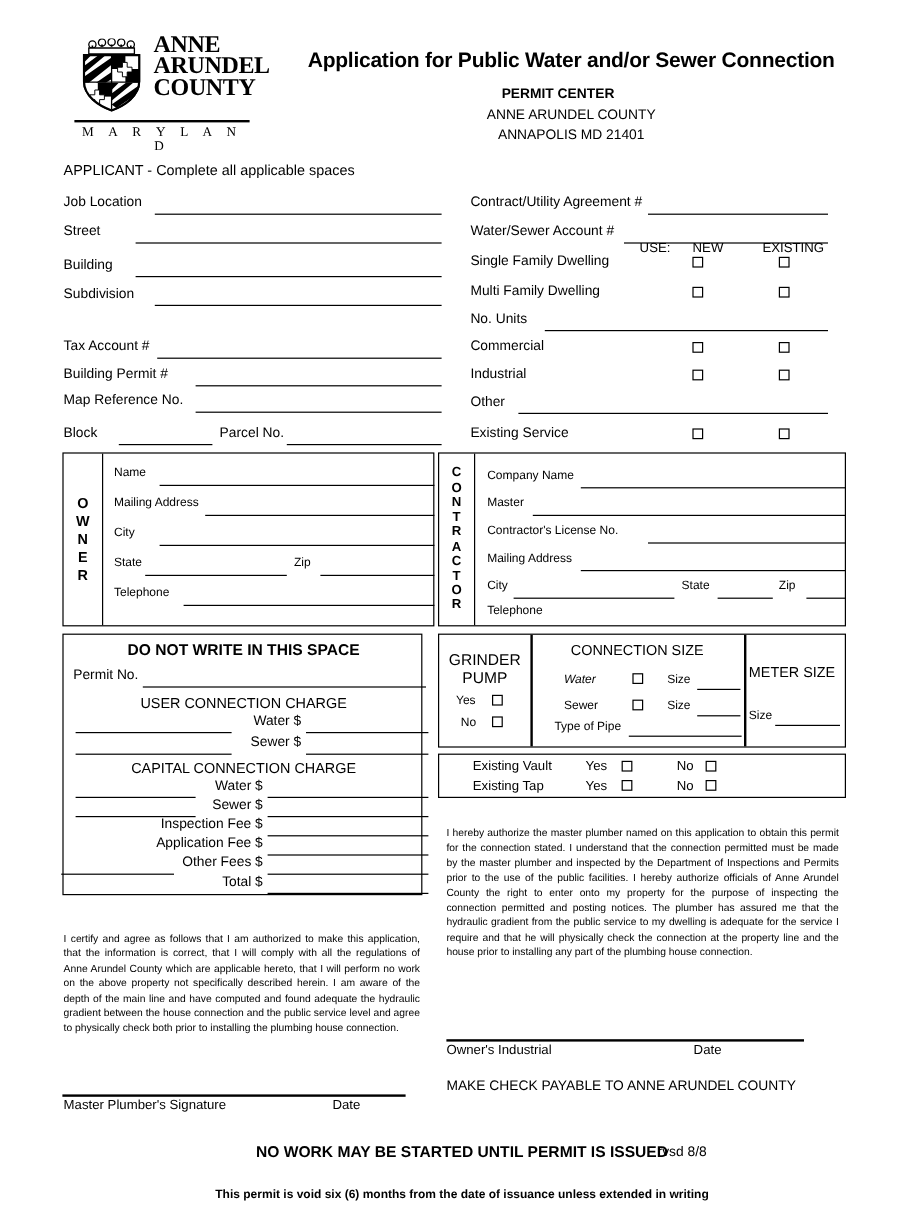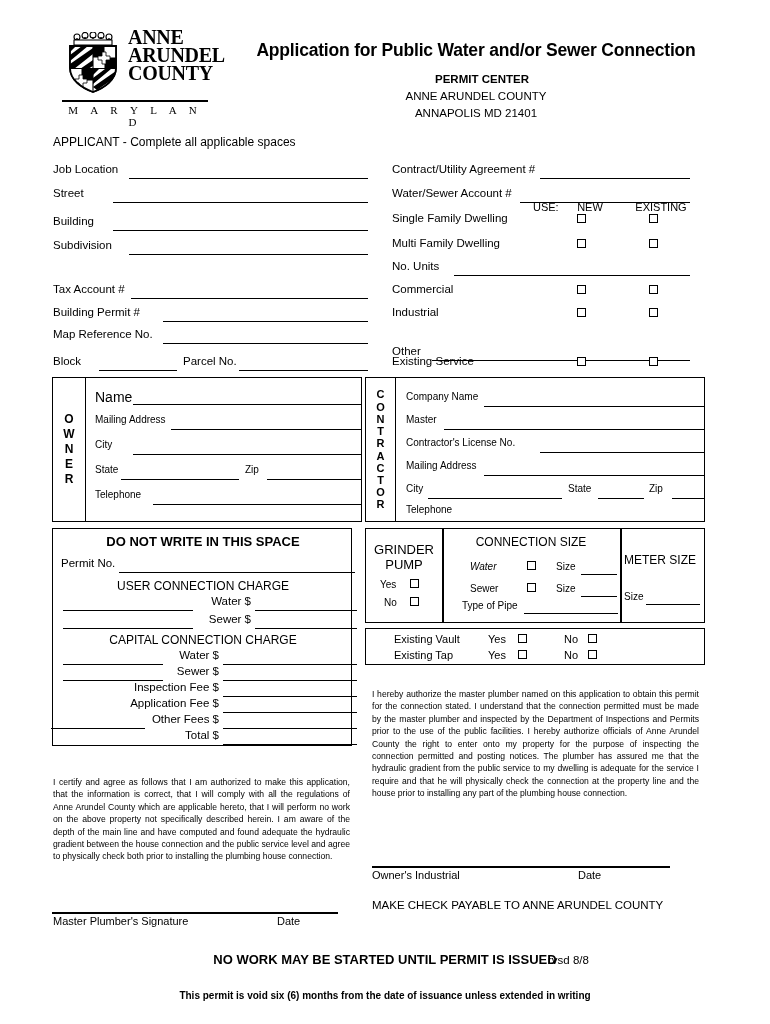--- a/index.html
+++ b/index.html
@@ -29,21 +29,21 @@
     position:absolute; left:0; top:76px; width:146px;
     text-align:center;
     font-family:"Liberation Serif", serif;
     font-size:11px; letter-spacing:5px;
   }
   .title {
     position:absolute; left:226px; top:40px; width:500px;
     font-size:17.5px; font-weight:bold; text-align:center;
     letter-spacing:-0.2px;
   }
-  .sub1 { position:absolute; left:232px; top:73px; width:500px; text-align:center; font-size:11.5px; font-weight:bold; }
+  .sub1 { position:absolute; left:215px; top:73px; width:500px; text-align:center; font-size:11.5px; font-weight:bold; }
   .sub2 { position:absolute; left:226px; top:90px; width:500px; text-align:center; font-size:11.5px; }
   .sub3 { position:absolute; left:226px; top:107px; width:500px; text-align:center; font-size:11.5px; }
 
   .applicant-note { position:absolute; left:53px; top:135px; font-size:12px; }
 
   
   .frow { position:absolute; font-size:11.5px; height:17px; }
   .flabel { position:absolute; left:0; top:0; white-space:nowrap; }
   .fline { position:absolute; bottom:1px; border-bottom:1.4px solid #000; height:1px; }
 
@@ -230,41 +230,41 @@
   <div class="frow" style="left:392px; top:283px; width:298px;">
     <span class="flabel">Commercial</span>
     <span class="cb" style="left:185px; top:2px;"></span>
     <span class="cb" style="left:257px; top:2px;"></span>
   </div>
   <div class="frow" style="left:392px; top:306px; width:298px;">
     <span class="flabel">Industrial</span>
     <span class="cb" style="left:185px; top:2px;"></span>
     <span class="cb" style="left:257px; top:2px;"></span>
   </div>
-  <div class="frow" style="left:392px; top:329px; width:298px;margin-top:16px;">
+  <div class="frow" style="left:392px; top:329px; width:298px;">
     <span class="flabel">Other</span>
     <span class="fline" style="left:40px; right:0;"></span>
   </div>
   <div class="frow" style="left:392px; top:355px; width:298px;">
     <span class="flabel">Existing Service</span>
     <span class="cb" style="left:185px; top:2px;"></span>
     <span class="cb" style="left:257px; top:2px;"></span>
   </div>
 
   <div class="box" style="left:52px; top:377px; width:310px; height:145px;">
     <div class="vlabel" style="left:0;">
       <span>O</span>
       <span>W</span>
       <span>N</span>
       <span>E</span>
       <span>R</span>
     </div>
 
     <div class="frow" style="left:42px; top:11px; width:262px;">
-      <span class="flabel" style="font-size:14px;">Name</span>
+      <span class="flabel" style="font-size:10px;">Name</span>
       <span class="fline" style="left:38px; right:-5px;"></span>
     </div>
     <div class="frow" style="left:42px; top:36px; width:262px;">
       <span class="flabel" style="font-size:10px;">Mailing Address</span>
       <span class="fline" style="left:76px; right:-5px;"></span>
     </div>
     <div class="frow" style="left:42px; top:61px; width:262px;">
       <span class="flabel" style="font-size:10px;">City</span>
       <span class="fline" style="left:38px; right:-5px;"></span>
     </div>

